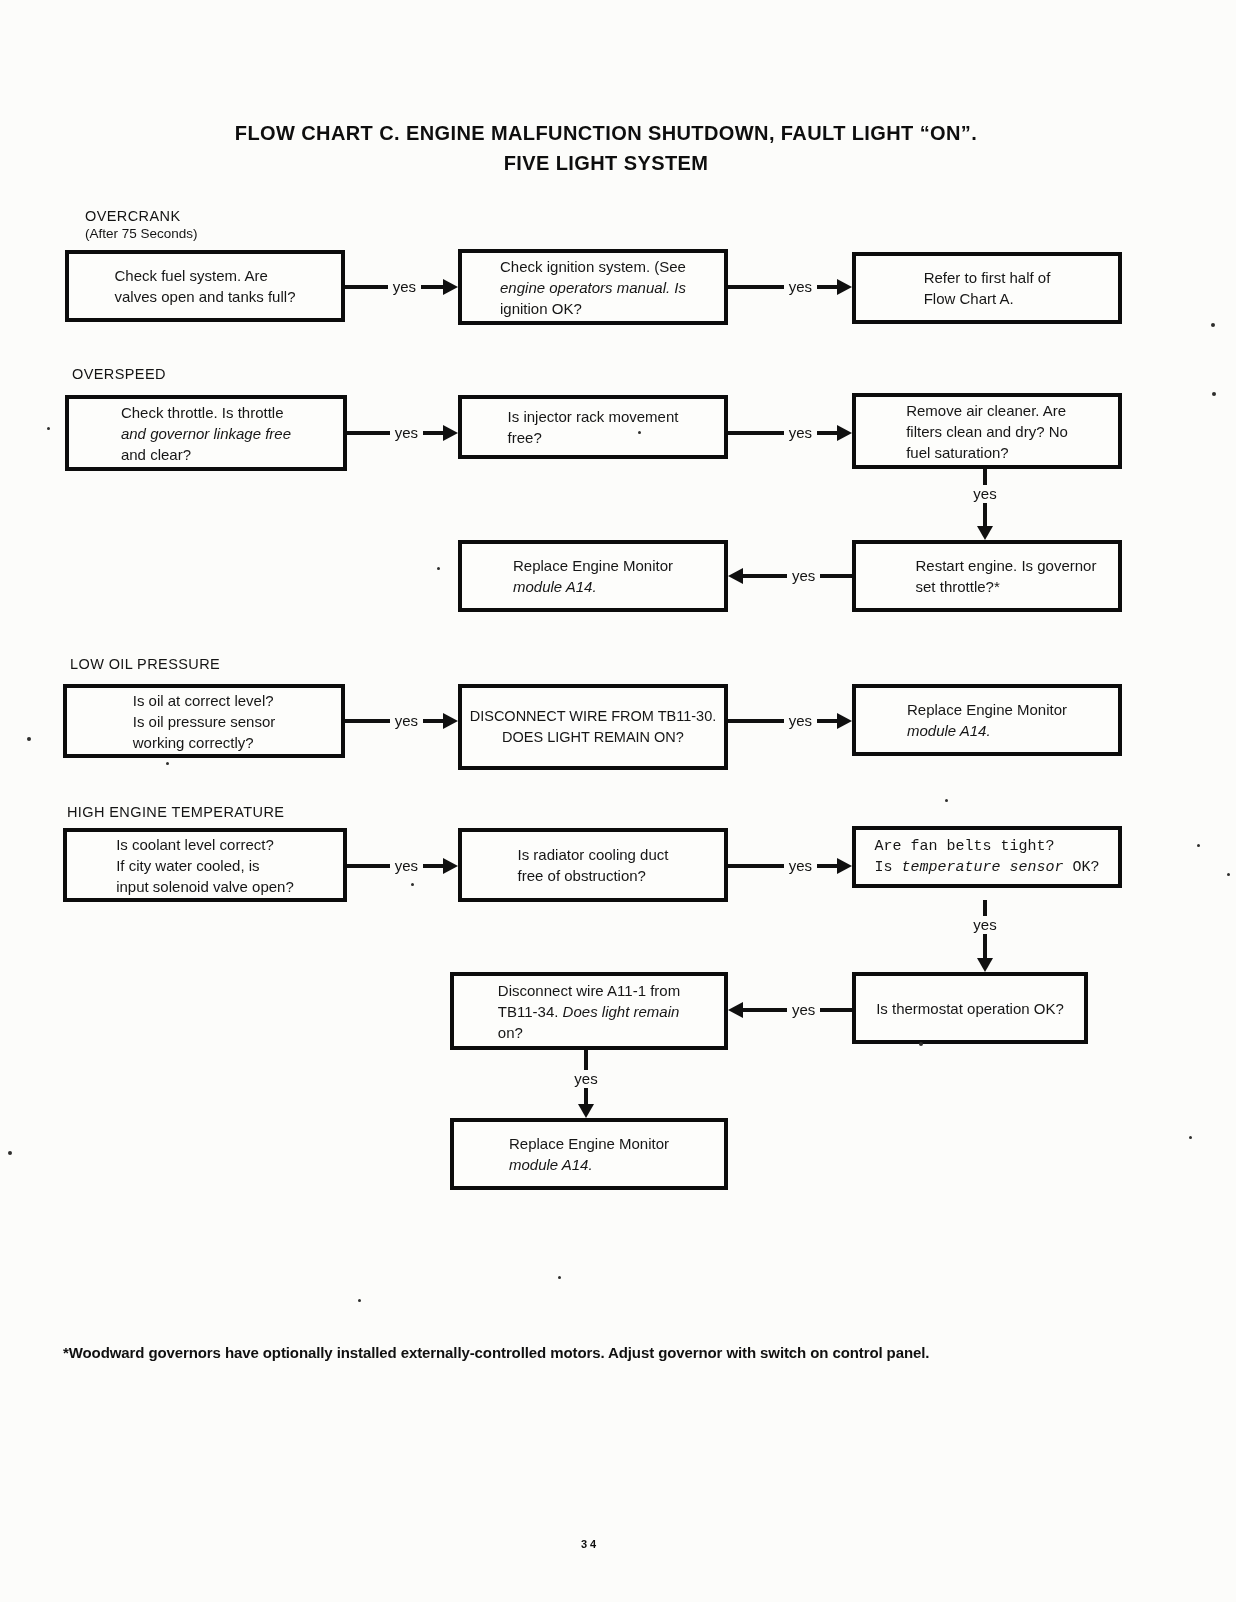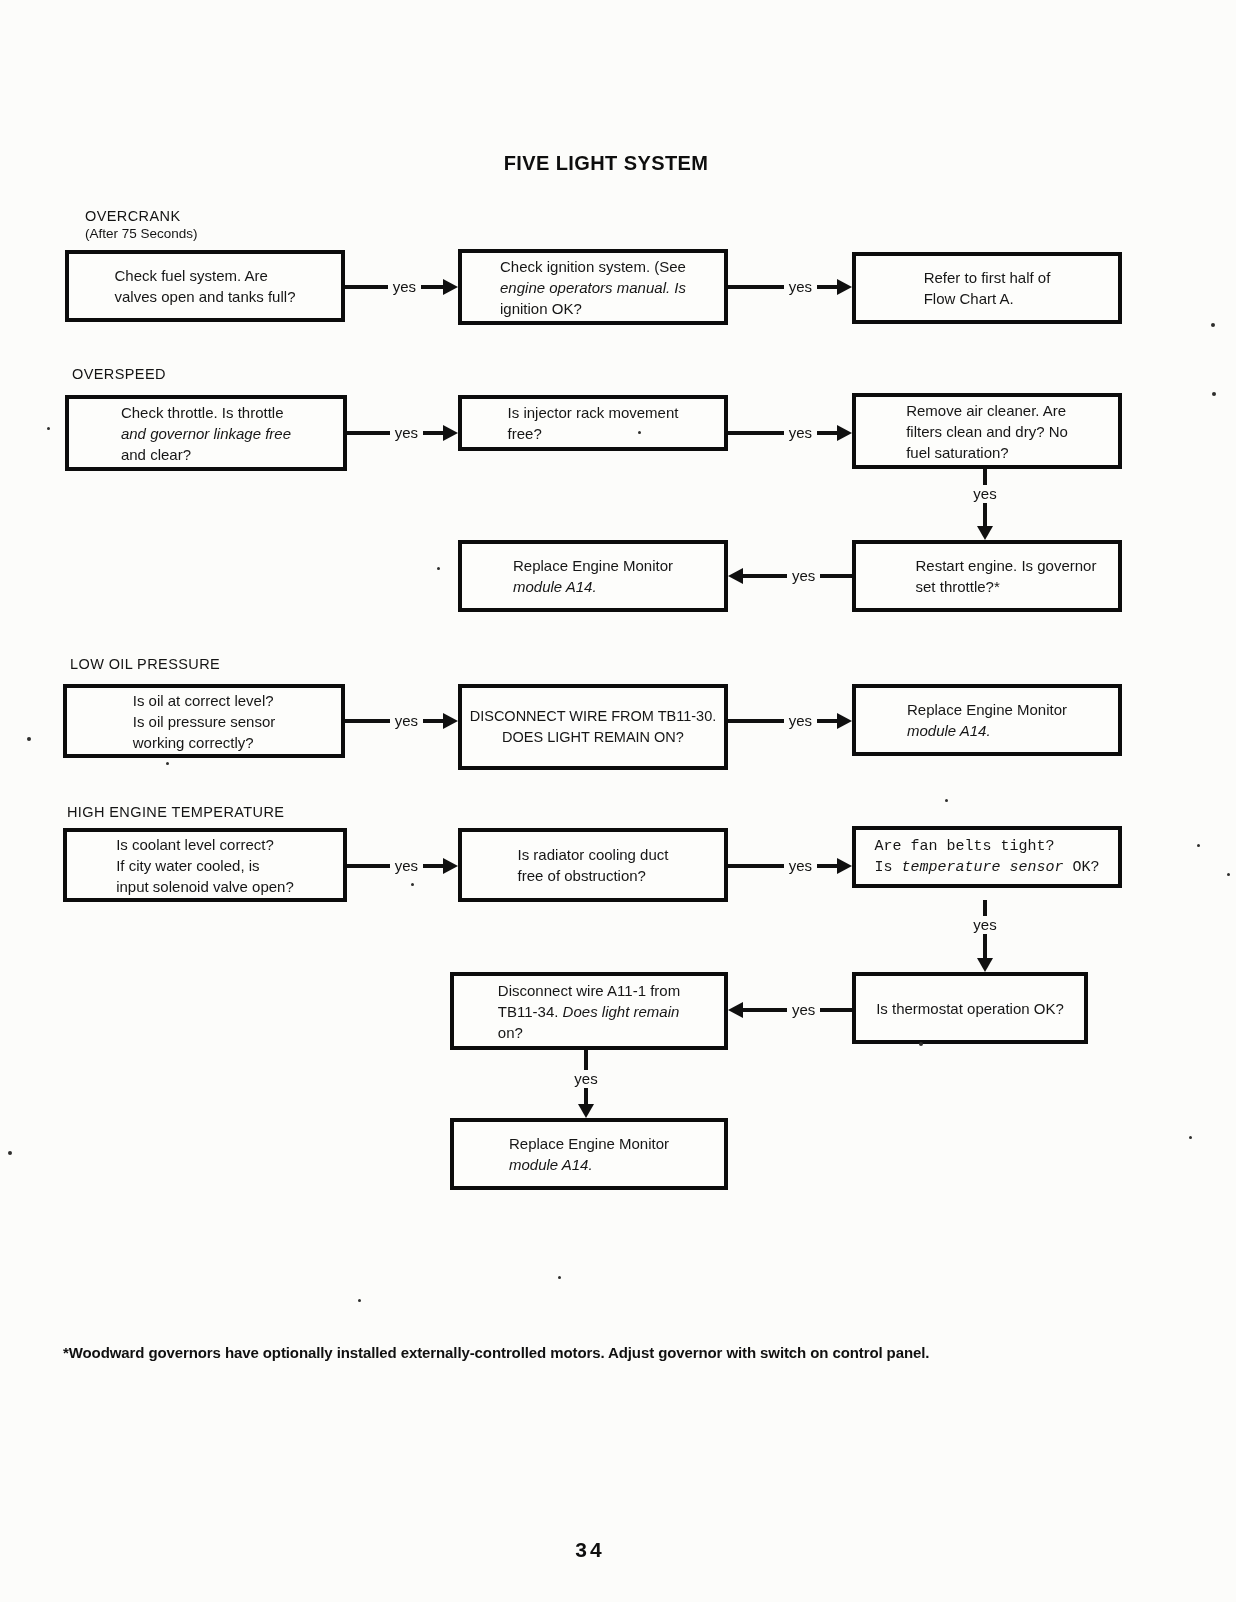--- a/index.html
+++ b/index.html
@@ -27,28 +27,29 @@
   .grow { flex:1 1 auto; }
   .yes { font-size:15px; line-height:16px; color:#131313; margin:0 5px; }
   .varrow .yes { margin:1px 0; }
   .head-r { width:0; height:0; border-top:8px solid transparent; border-bottom:8px solid transparent; border-left:15px solid #101010; }
   .head-l { width:0; height:0; border-top:8px solid transparent; border-bottom:8px solid transparent; border-right:15px solid #101010; }
   .head-d { width:0; height:0; border-left:8px solid transparent; border-right:8px solid transparent; border-top:14px solid #101010; }
 
   .footnote { position:absolute; left:63px; top:1344px; width:945px;
               font-weight:bold; font-size:15px; letter-spacing:-0.1px; color:#101010; }
   .pagenum { position:absolute; left:540px; top:1538px; width:100px; text-align:center;
-             font-weight:bold; font-size:21px; letter-spacing:3px; color:#0e0e0e; }
+             font-weight:bold; font-size:11px; letter-spacing:3px; color:#0e0e0e; }
   .sp { position:absolute; background:#2e2e2c; border-radius:50%; }
 </style>
 </head>
 <body>
 
 <div class="sheet">
 
+  <div class="title" style="top:122px;">FLOW CHART C. ENGINE MALFUNCTION SHUTDOWN, FAULT LIGHT “ON”.</div>
   <div class="title" style="top:152px;">FIVE LIGHT SYSTEM</div>
 
   <div class="shead" style="left:85px; top:208px;">OVERCRANK</div>
   <div class="ssub" style="left:85px; top:226px;">(After 75 Seconds)</div>
 
   <div class="fbox" style="left:65px; top:250px; width:280px; height:72px;">
     <div class="btxt">
       <div>Check fuel system. Are</div>
       <div>valves open and tanks full?</div>
     </div>
@@ -93,21 +94,21 @@
     </div>
   </div>
 
   <div class="harrow" style="left:347px; top:425px; width:111px;">
     <i class="ln grow"></i>
     <span class="yes">yes</span>
     <i class="ln" style="width:20px;"></i>
     <i class="head-r"></i>
   </div>
 
-  <div class="fbox" style="left:458px; top:395px; width:270px; height:56px;">
+  <div class="fbox" style="left:458px; top:395px; width:270px; height:64px;">
     <div class="btxt">
       <div>Is injector rack movement</div>
       <div>free?</div>
     </div>
   </div>
 
   <div class="harrow" style="left:728px; top:425px; width:124px;">
     <i class="ln grow"></i>
     <span class="yes">yes</span>
     <i class="ln" style="width:20px;"></i>

